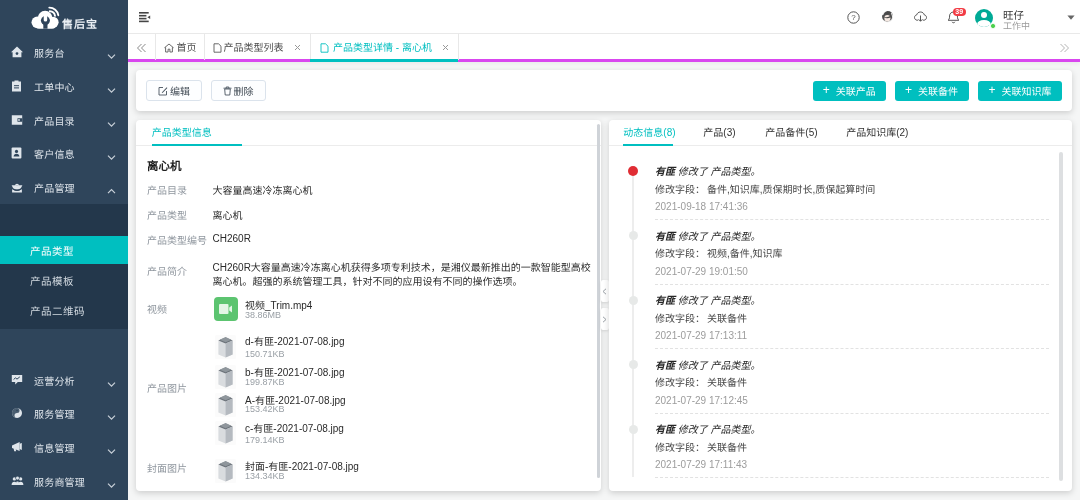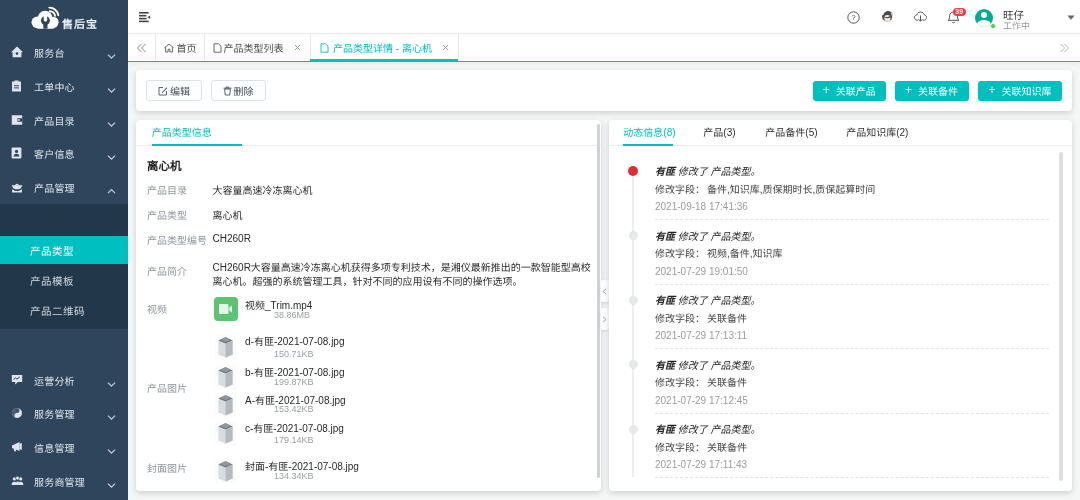--- a/index.html
+++ b/index.html
@@ -13,39 +13,39 @@
   .mitem svg.ic { position:absolute; left:11px; top:50%; transform:translateY(-50%); }
   .chev { position:absolute; right:14px; top:50%; width:7px; height:7px; }
   .chev svg { display:block; }
   #submenu { position:absolute; left:0; top:204px; width:128px; height:125px; background:#23374b; }
   .sitem { position:absolute; left:0; width:128px; font-size:10.5px; color:#d3dae1; letter-spacing:.5px; }
   .sitem span { position:absolute; left:30px; top:50%; transform:translateY(-50%); white-space:nowrap;}
   #active-sub { position:absolute; left:0; top:31.5px; width:128px; height:28.5px; background:#00bfc0; }
   
   #header { left:128px; top:0; width:952px; height:34px; background:#fff; border-bottom:1px solid #eaeaea; }
   
-  #tabbar { left:128px; top:34px; width:952px; height:27.5px; background:#fff; border-bottom:1px solid #d946ef; box-shadow:0 2px 4px rgba(0,0,0,.05); }
+  #tabbar { left:128px; top:34px; width:952px; height:27.5px; background:#fff; border-bottom:3px solid #d946ef; box-shadow:0 2px 4px rgba(0,0,0,.05); }
   .vline { position:absolute; top:0; width:1px; height:26px; background:#e8e8e8; }
   .tabtxt { position:absolute; top:50%; transform:translateY(-50%); font-size:10px; color:#4d4d4d; white-space:nowrap; }
   
   .card { position:absolute; background:#fff; border-radius:4px; box-shadow:0 2px 6px rgba(0,0,0,.17); }
   #toolbar { left:136px; top:70px; width:936px; height:40.5px; }
   #lpanel { left:136px; top:119.5px; width:465px; height:371.5px; }
   #rpanel { left:608.5px; top:119.5px; width:463.5px; height:371.5px; }
   .btn-plain { position:absolute; height:21px; border:1px solid #dbe3ec; border-radius:3px; background:#fdfeff; color:#404a54; font-size:10px; display:flex; align-items:center; justify-content:center; gap:2px; }
   .btn-teal { position:absolute; height:20.5px; top:80px; border-radius:3px; background:#00bfbf; color:#fff; font-size:10px; display:flex; align-items:center; justify-content:center; gap:6px; }
   .ptab { position:absolute; font-size:10px; white-space:nowrap; }
   .ptab.on { color:#00bfc0; }
   .ptab.off { color:#303030; }
   .phead-line { position:absolute; left:0; width:100%; height:1px; background:#ececec; top:25px; }
   .teal-underline { position:absolute; height:2px; background:#00bfc0; top:24px; }
   .lbl { position:absolute; left:11px; font-size:10px; color:#8f969e; white-space:nowrap; }
   .val { position:absolute; left:76.5px; font-size:10px; color:#2b2b2b; white-space:nowrap; }
   .fname { position:absolute; left:109px; font-size:10px; color:#2b2b2b; white-space:nowrap; }
-  .fsize { position:absolute; left:109px; font-size:9px; color:#9aa0a6; white-space:nowrap;margin-left:29px; }
+  .fsize { position:absolute; left:109px; font-size:9px; color:#9aa0a6; white-space:nowrap; }
   .thumb { position:absolute; left:79px; width:21px; height:24px; }
   
   .tl-dot { position:absolute; left:20px; border-radius:50%; }
   .tl-title { position:absolute; left:46.5px; font-size:10px; color:#262626; white-space:nowrap;font-style:italic; }
   .tl-field { position:absolute; left:46.5px; font-size:10px; color:#454545; white-space:nowrap; }
   .tl-date { position:absolute; left:46.5px; font-size:10px; color:#9c9c9c; white-space:nowrap; }
   .tl-sep { position:absolute; left:46.5px; width:394px; border-top:1px dashed #e2e2e2; }
 </style>
 </head>
 <body>

